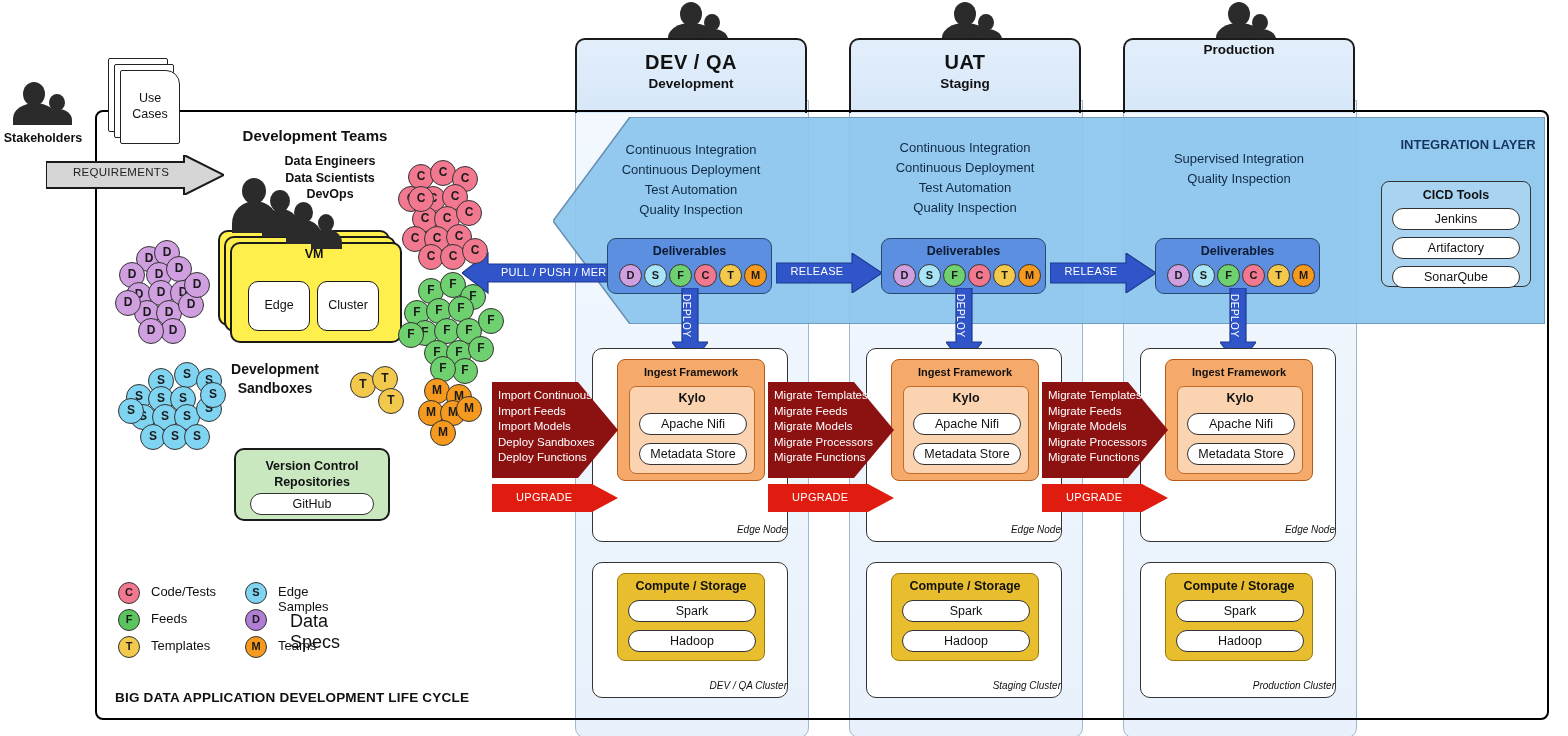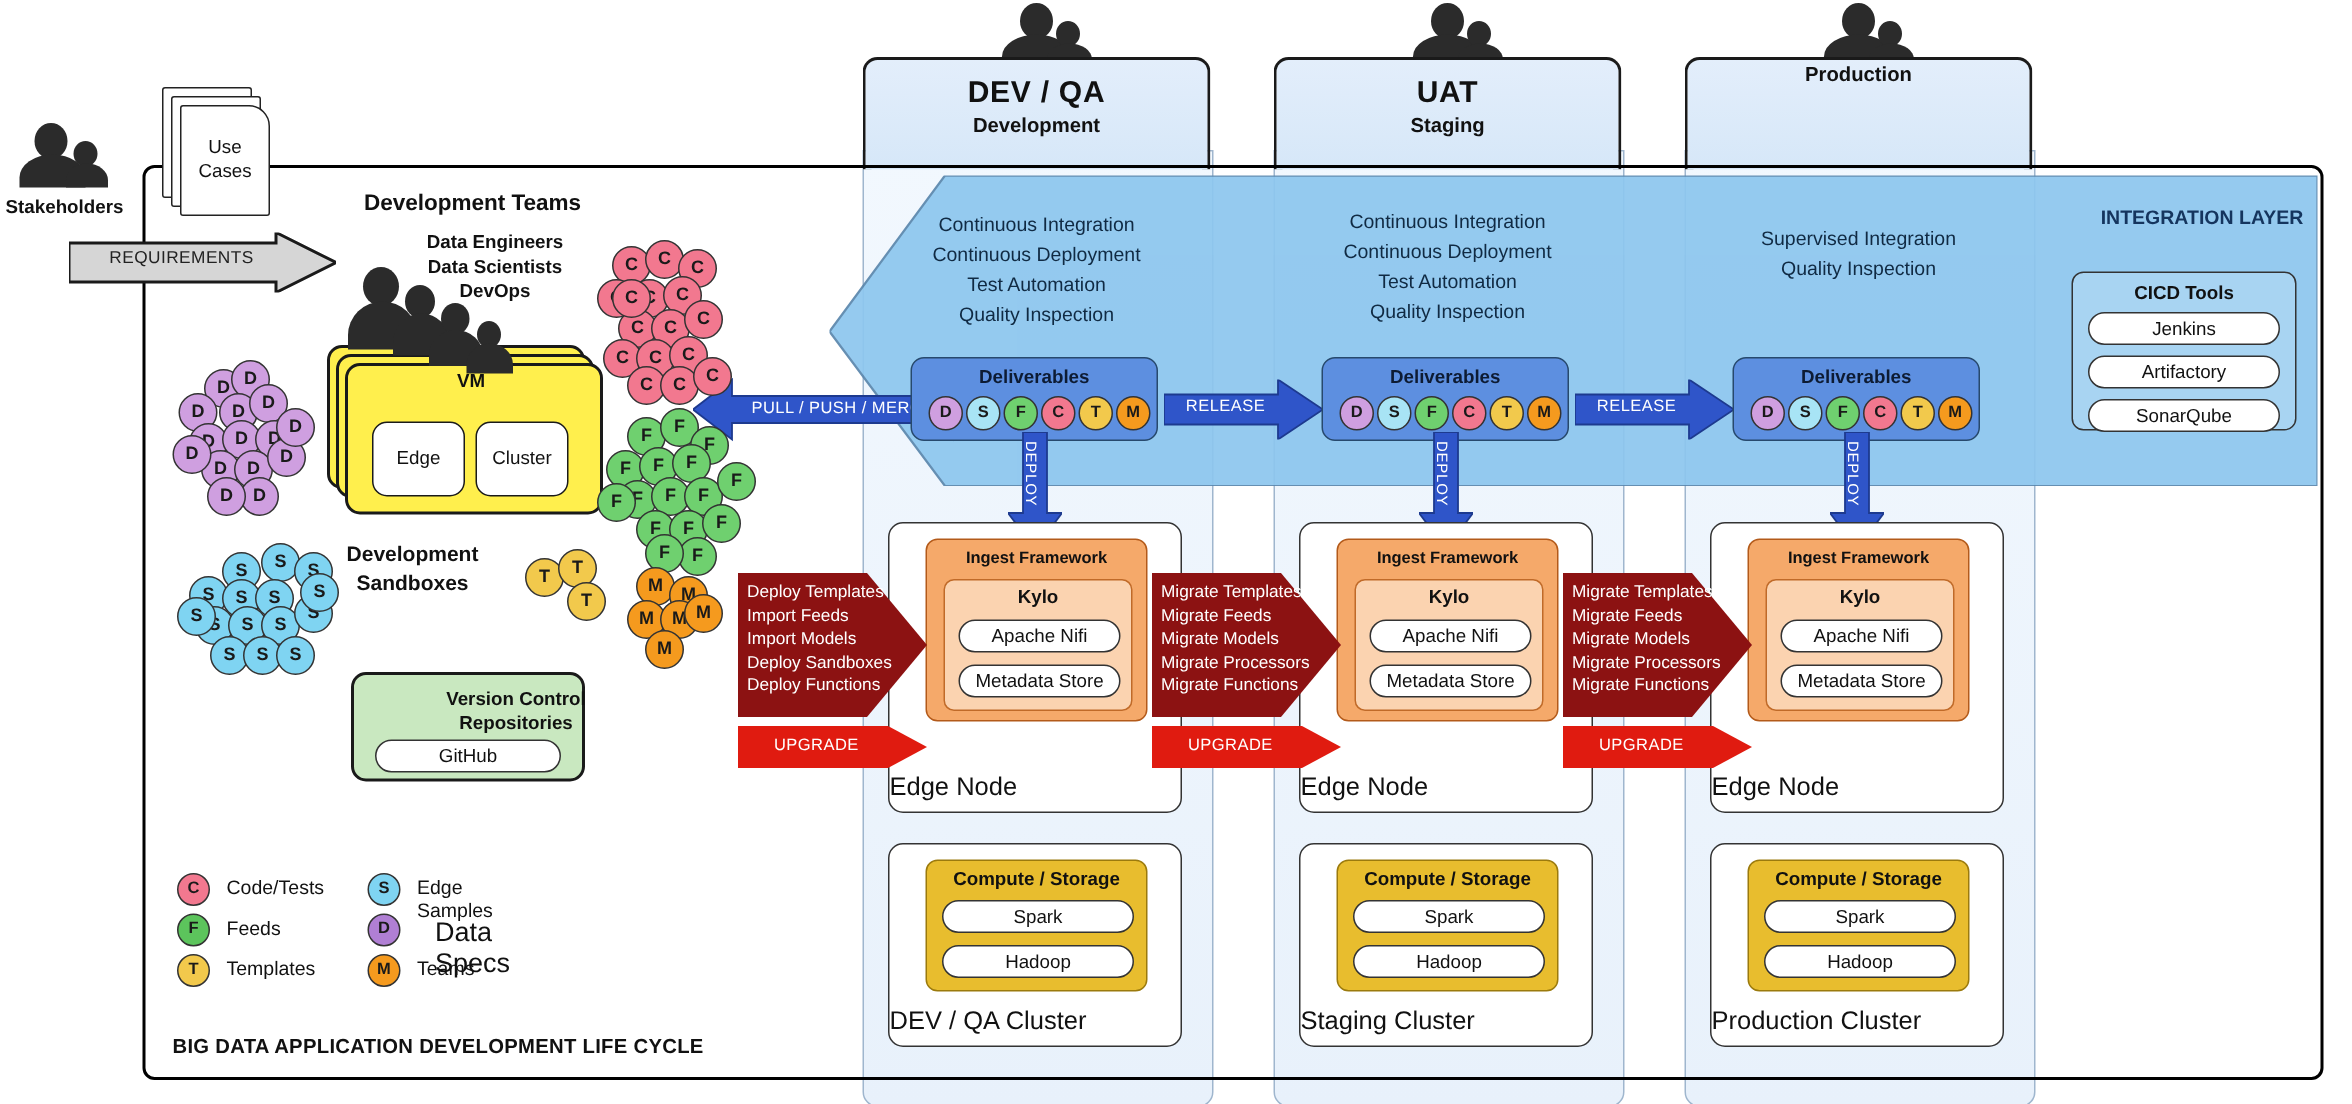--- a/index.html
+++ b/index.html
@@ -35,21 +35,21 @@
 
   
   #dev-teams-title{left:225px;top:127px;width:180px;font-size:15px;font-weight:bold;text-align:center;}
   #dev-roles{left:245px;top:153px;width:170px;font-size:12.5px;font-weight:bold;text-align:center;line-height:16.5px;}
   .vm{position:absolute;box-sizing:border-box;background:#ffef4d;border:2px solid #1a1a1a;border-radius:10px;}
   #vm-label{left:228px;top:247px;width:172px;text-align:center;font-size:12.5px;font-weight:bold;}
   #sandbox-label{left:210px;top:360px;width:130px;font-size:14px;font-weight:bold;text-align:center;line-height:19px;}
 
   
   #vcs-box{left:234px;top:448px;width:156px;height:73px;background:#c9e8c0;}
-  #vcs-title{position:absolute;left:0;top:8px;width:100%;text-align:center;font-size:12.5px;font-weight:bold;line-height:16px;padding-left:32px;}
+  #vcs-title{position:absolute;left:0;top:8px;width:100%;text-align:center;font-size:12.5px;font-weight:bold;line-height:16px;}
   #vcs-github{left:250px;top:493px;width:124px;}
   .dot{position:absolute;box-sizing:border-box;width:22px;height:22px;border-radius:50%;
        border:1.6px solid #333;font-size:11px;font-weight:bold;text-align:center;line-height:19px;color:#1a1a1a;}
 
   
   .env-col{position:absolute;top:100px;width:232px;height:636px;
            background:linear-gradient(180deg,#f2f8fe 0%,#e8f1fb 100%);border:1px solid #9fb6ce;border-radius:0 0 10px 10px;}
   .env-head{position:absolute;top:38px;width:232px;height:75px;box-sizing:border-box;
             background:linear-gradient(180deg,#e3eefb 0%,#d6e7f8 100%);
             border:2px solid #1a1a1a;border-radius:10px 10px 0 0;border-bottom:none;}
@@ -67,21 +67,21 @@
 
   
   .deliv{position:absolute;width:165px;height:56px;box-sizing:border-box;
          background:#5d8fe0;border:1.5px solid #27496d;border-radius:9px;}
   .deliv .dl{position:absolute;left:0;top:5px;width:100%;text-align:center;font-size:12.5px;font-weight:bold;color:#0d1b33;}
   .deliv .row{position:absolute;left:11px;top:25px;display:flex;gap:2px;}
   .deliv .row .dot{position:relative;width:23px;height:23px;line-height:20px;}
 
   
   .card{position:absolute;width:196px;box-sizing:border-box;background:#fff;border:1.6px solid #333;border-radius:10px;}
-  .card .cap{position:absolute;left:0;bottom:6px;width:100%;text-align:left;font-size:17px;}
+  .card .cap{position:absolute;left:0;bottom:6px;width:100%;text-align:right;font-size:10px;font-style:italic;}
   .inner-orange{position:absolute;left:24px;top:10px;width:148px;height:122px;box-sizing:border-box;
       background:#f5a96a;border:1.5px solid #b35a1a;border-radius:8px;}
   .inner-orange .h{position:absolute;left:0;top:6px;width:100%;text-align:center;font-size:11px;font-weight:bold;}
   .kylo{position:absolute;left:11px;top:26px;width:126px;height:88px;box-sizing:border-box;
         background:#fbd3b0;border:1.5px solid #c06a28;border-radius:7px;}
   .kylo .h{position:absolute;left:0;top:4px;width:100%;text-align:center;font-size:12.5px;}
   .kylo .pill{position:absolute;left:9px;width:108px;}
 
   .inner-gold{position:absolute;left:24px;top:10px;width:148px;height:88px;box-sizing:border-box;
       background:#e8bd2e;border:1.5px solid #9b7a0d;border-radius:8px;}
@@ -265,21 +265,21 @@
     </div>
   </div>
   <div class="cap">Edge Node</div>
 </div>
 
 <svg class="abs" style="left:492px;top:382px" width="126" height="96">
   <polygon points="0,0 86,0 126,48 86,96 0,96" fill="#8c1212"></polygon>
 </svg>
 <div class="red-arrow" style="left:498px;top:388px;width:116px">
   <div class="txt" style="position:static">
-    <div>Deploy Templates</div>
+    <div>Import Continuous</div>
     <div>Import Feeds</div>
     <div>Import Models</div>
     <div>Deploy Sandboxes</div>
     <div>Deploy Functions</div>
   </div>
 </div>
 <svg class="abs" style="left:492px;top:484px" width="126" height="28">
   <polygon points="0,0 100,0 126,14 100,28 0,28" fill="#e01b10"></polygon>
 </svg>
 <div class="upg-txt" style="left:516px;top:491px">UPGRADE</div>

